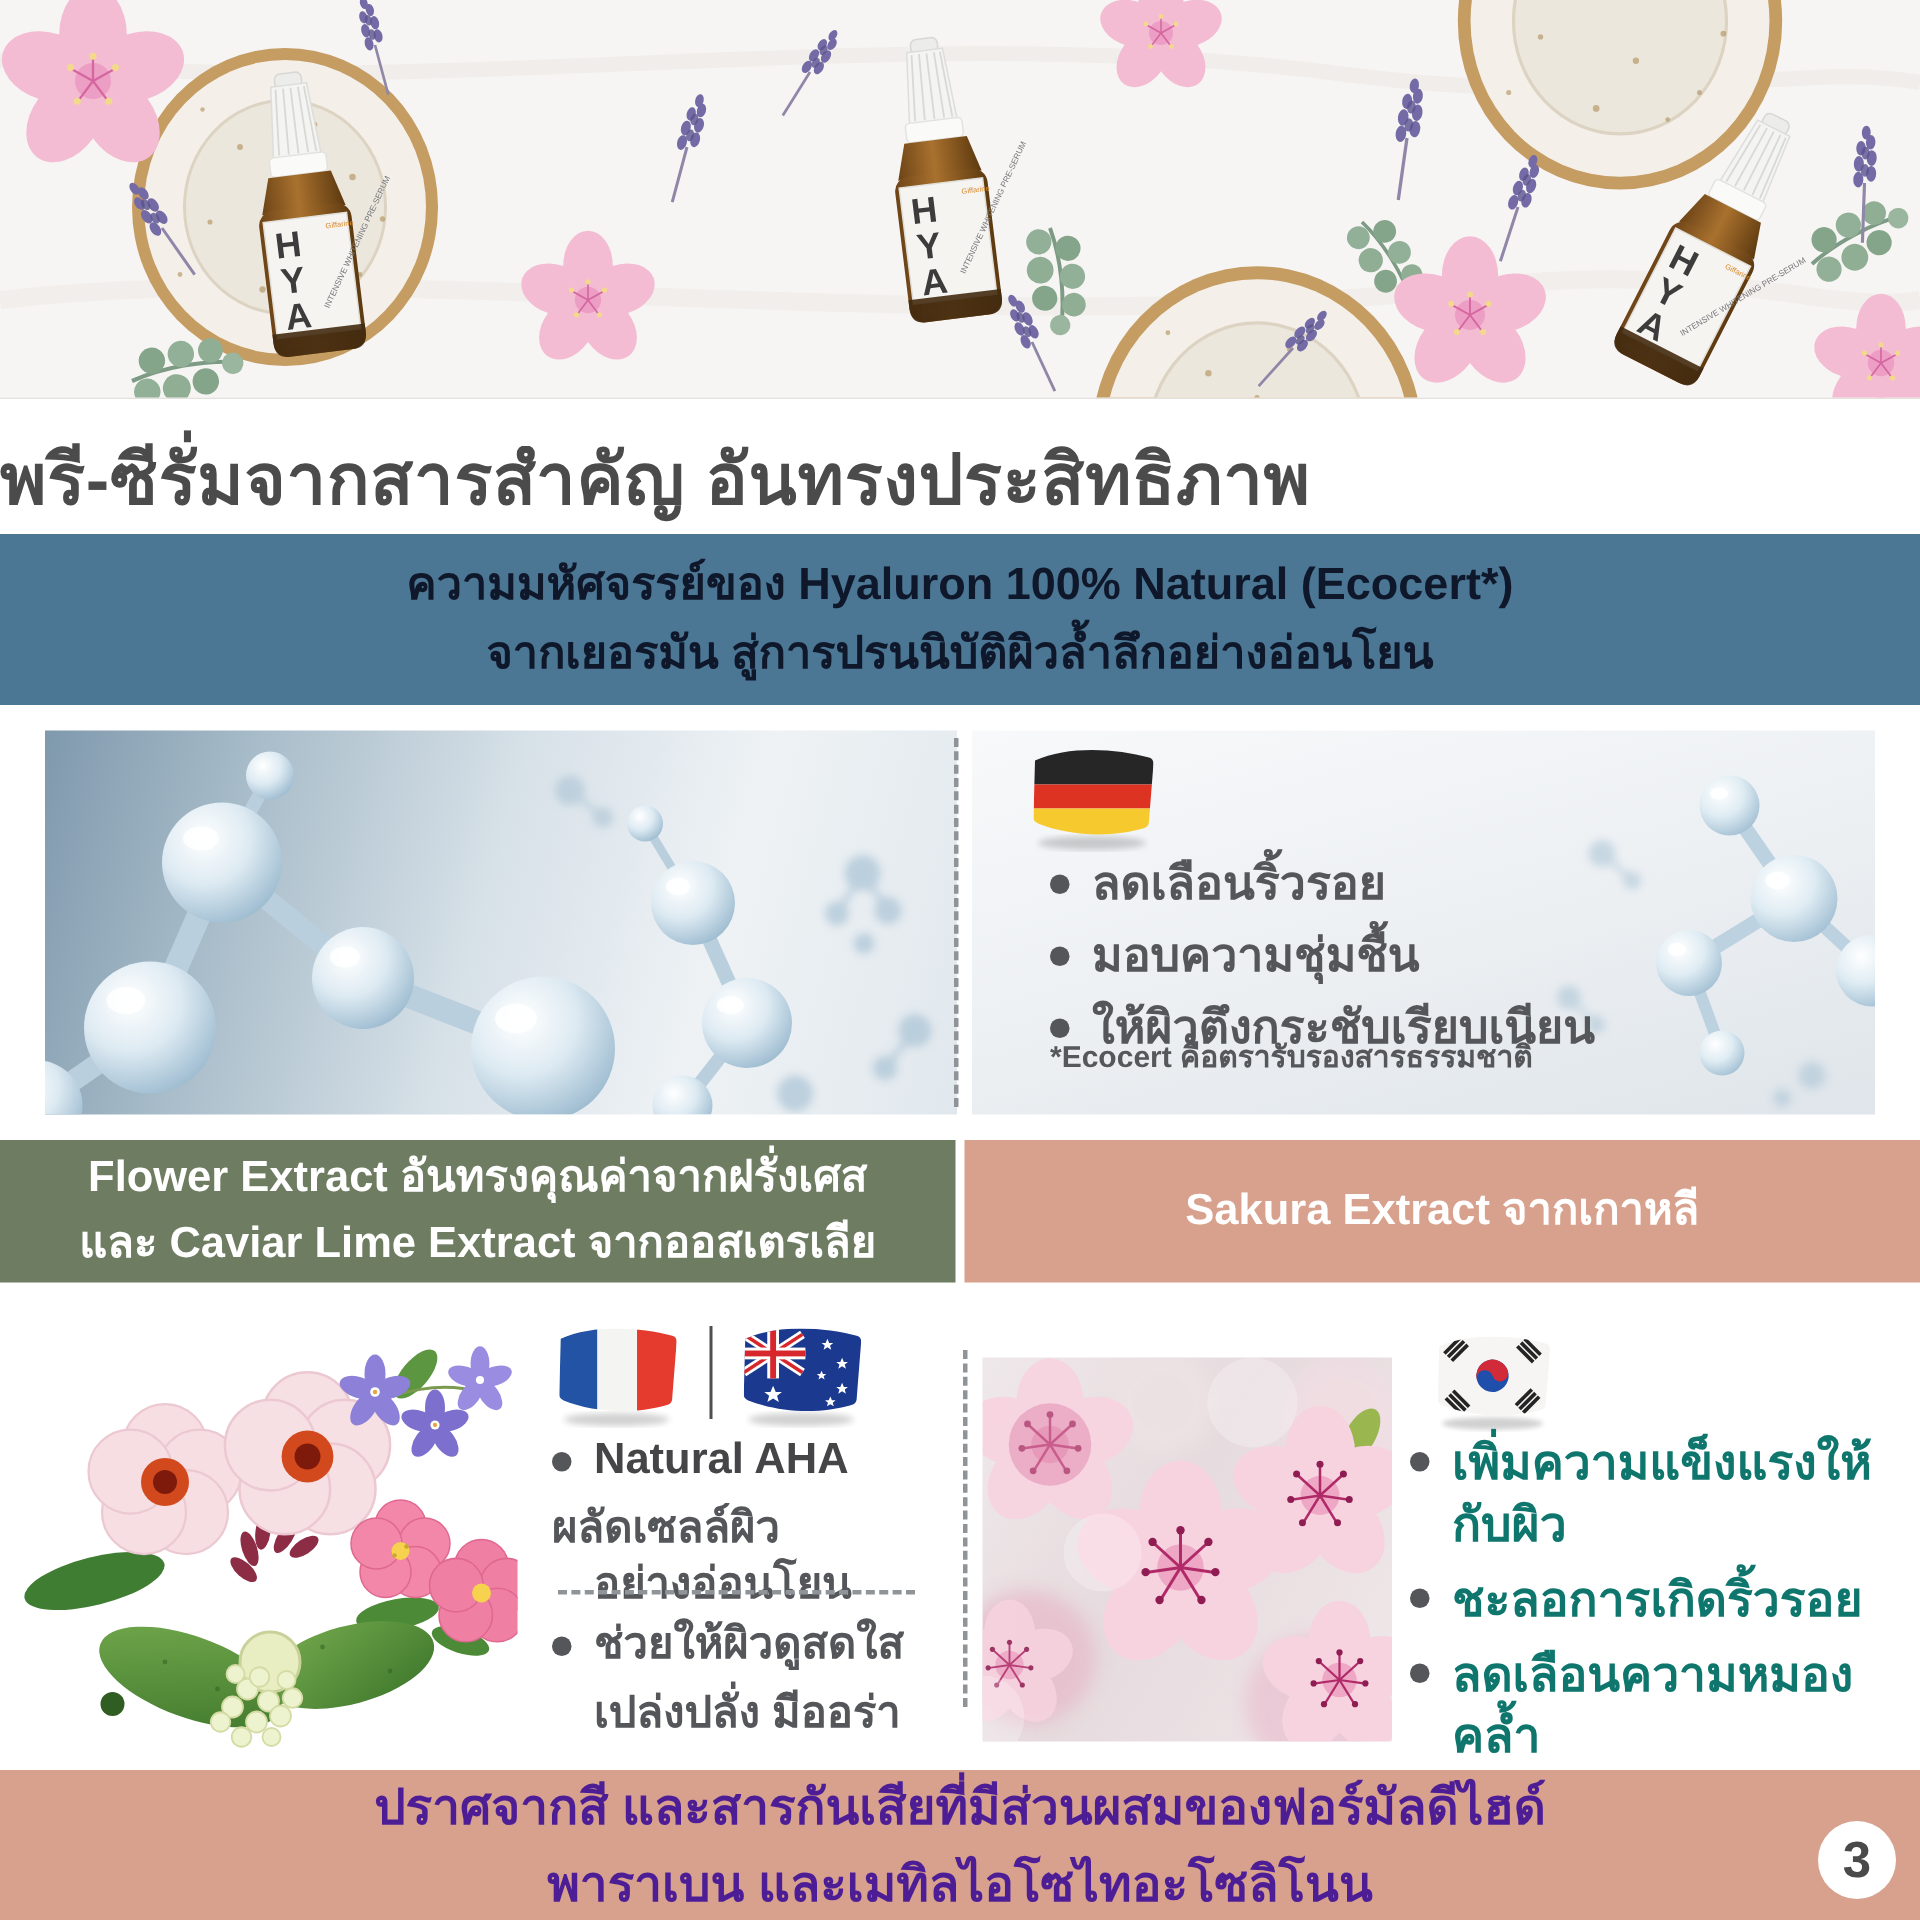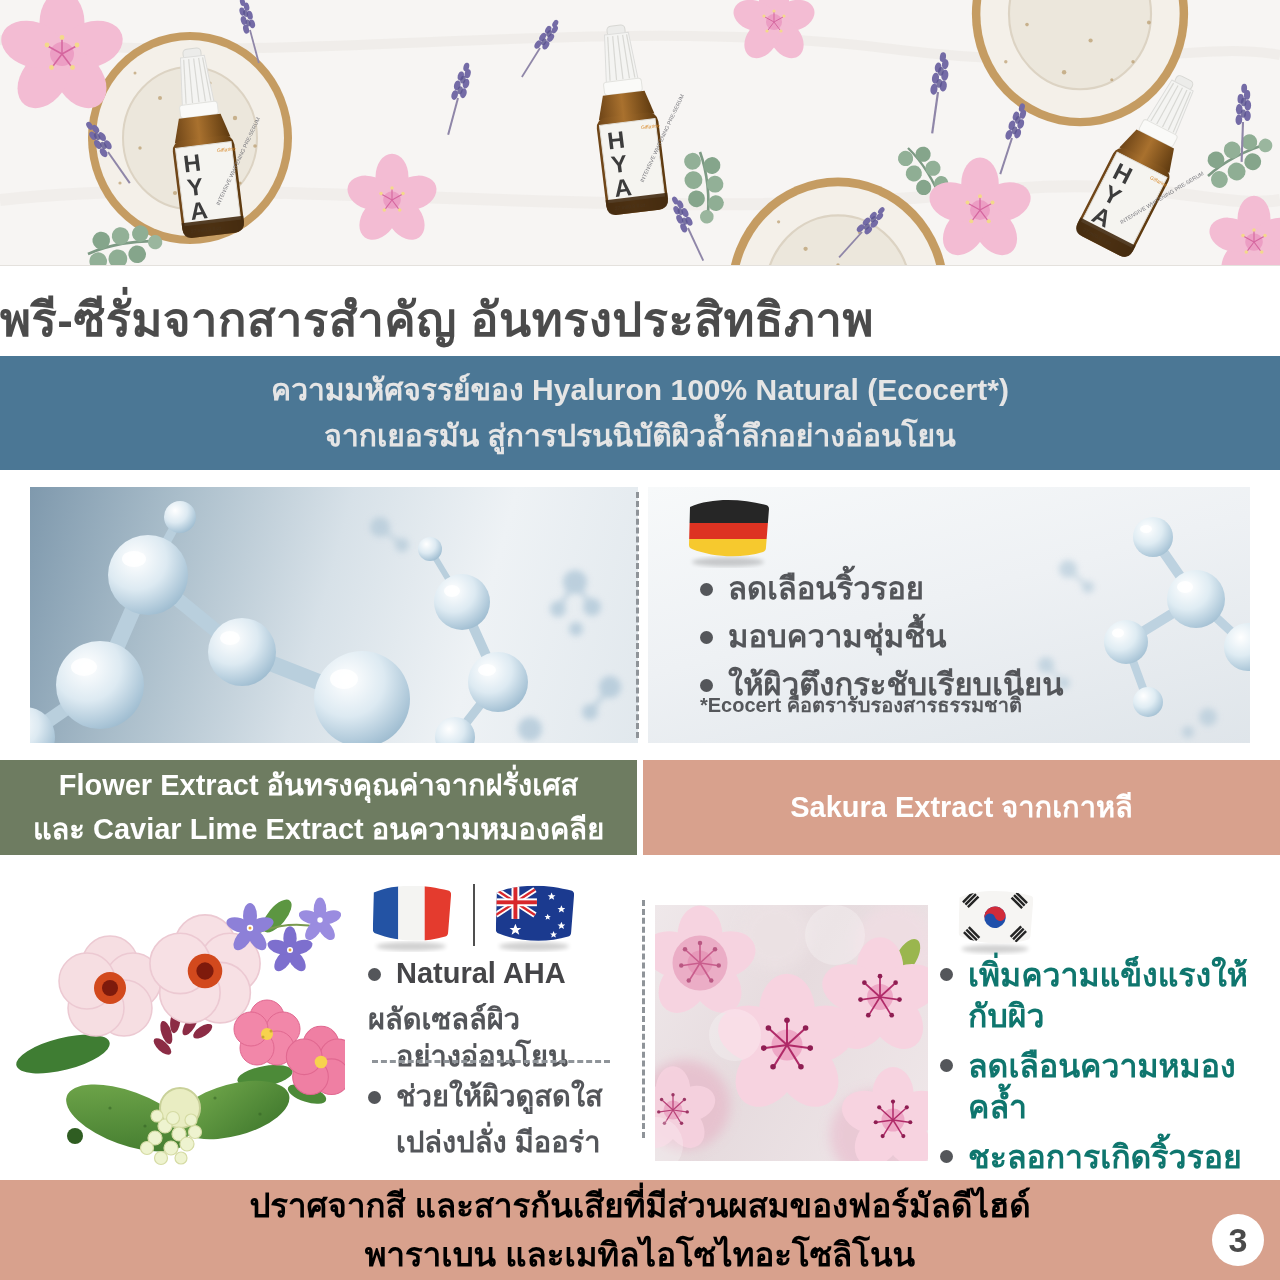--- a/index.html
+++ b/index.html
@@ -8,21 +8,21 @@
   .canvas{position:relative;width:1280px;height:1280px;background:#fff;overflow:hidden;margin:0 auto}
   .abs{position:absolute}
 
   
   .photo-banner{left:0;top:0;width:1280px;height:266px;background:#f7f5f3;border-bottom:1px solid #e4e1dd;overflow:hidden}
 
   
   .main-title{left:0;top:282px;width:1280px;text-align:left;font-size:47px;font-weight:700;color:#4b4b4b;letter-spacing:.5px}
 
   
-  .hero-banner{left:0;top:356px;width:1280px;height:114px;background:#4b7795;display:flex;flex-direction:column;justify-content:center;text-align:center;color:#e5e5e5;font-weight:700;font-size:30px;line-height:1.55}
+  .hero-banner{left:0;top:356px;width:1280px;height:114px;background:#4b7795;display:flex;flex-direction:column;justify-content:center;text-align:center;color:#0f172a;font-weight:700;font-size:30px;line-height:1.55}
 
   
   .mol-left{left:30px;top:487px;width:608px;height:256px;background:linear-gradient(105deg,#7f99ad 0%,#a9bdca 22%,#d7e1e8 48%,#eef2f5 72%,#e1e8ed 100%);overflow:hidden}
   .mol-right{left:648px;top:487px;width:602px;height:256px;background:linear-gradient(165deg,#f7f9fa 0%,#eef1f4 45%,#dfe5ea 100%);overflow:hidden}
   .v-dash{border-left:3px dashed #8f9499;width:0}
   .h-dash{border-top:3px dashed #8f9499;height:0}
 
   .de-flag{left:682px;top:492px}
   .g-bullets{left:700px;top:570px;width:470px}
   .bullet{display:flex;align-items:flex-start;gap:15px;margin-bottom:9px}
@@ -46,21 +46,21 @@
   .fa-dash{left:372px;top:1060px;width:238px}
   .mid-dash{left:642px;top:900px;height:238px}
 
   .sakura-img{left:655px;top:905px;width:273px;height:256px;background:linear-gradient(120deg,#efe8ea 0%,#e6dbde 45%,#f0e8ea 100%);overflow:hidden}
   .kr-flag{left:952px;top:882px}
   .kr-bullets{left:940px;top:955px;width:330px}
   .kr-bullets .bl{font-size:32px;font-weight:700;color:#0f766e;line-height:1.28}
   .kr-cont{margin-left:28px}
 
   
-  .footer-banner{left:0;top:1180px;width:1280px;height:100px;background:#d8a18d;display:flex;flex-direction:column;justify-content:center;text-align:center;color:#000000;font-weight:700;font-size:33px;line-height:1.5}
+  .footer-banner{left:0;top:1180px;width:1280px;height:100px;background:#d8a18d;display:flex;flex-direction:column;justify-content:space-between;text-align:center;color:#4c1d95;font-weight:700;font-size:33px;line-height:1.5}
   .page-badge{left:1212px;top:1214px;width:52px;height:52px;border-radius:50%;background:#fff;display:flex;align-items:center;justify-content:center;font-size:34px;font-weight:700;color:#4a4a4a}
 </style>
 </head>
 <body>
 
 <div class="canvas">
 
   <div class="abs photo-banner">
     <svg width="1280" height="266" viewBox="0 0 1280 266">
       <defs>
@@ -340,21 +340,21 @@
       <span class="dt"></span>
       <span class="bl">ให้ผิวตึงกระชับเรียบเนียน</span>
     </div>
   </div>
   <div class="abs footnote">
     <div>*Ecocert คือตรารับรองสารธรรมชาติ</div>
   </div>
 
   <div class="abs hdr hdr-left">
     <div>Flower Extract อันทรงคุณค่าจากฝรั่งเศส</div>
-    <div>และ Caviar Lime Extract อนความหมองคลีย</div>
+    <div>และ Caviar Lime Extract จากออสเตรเลีย</div>
   </div>
   <div class="abs hdr hdr-right">
     <div>Sakura Extract จากเกาหลี</div>
   </div>
 
   <div class="abs flowers-img">
     <svg width="330" height="288" viewBox="0 0 330 288">
       <defs>
         <linearGradient id="limeG" x1="0" y1="0" x2="1" y2="1">
           <stop offset="0" stop-color="#74aa4d"></stop>
@@ -664,25 +664,25 @@
     </svg>
   </div>
 
   <div class="abs kr-bullets">
     <div class="bullet">
       <span class="dt"></span>
       <span class="bl">เพิ่มความแข็งแรงให้กับผิว</span>
     </div>
     <div class="bullet">
       <span class="dt"></span>
+      <span class="bl">ชะลอการเกิดริ้วรอย</span>
+    </div>
+    <div class="bullet">
+      <span class="dt"></span>
       <span class="bl">ลดเลือนความหมองคล้ำ</span>
-    </div>
-    <div class="bullet">
-      <span class="dt"></span>
-      <span class="bl">ชะลอการเกิดริ้วรอย</span>
     </div>
     <div class="bl kr-cont">อย่างเป็นธรรมชาติ</div>
   </div>
 
   <div class="abs footer-banner">
     <div>ปราศจากสี และสารกันเสียที่มีส่วนผสมของฟอร์มัลดีไฮด์</div>
     <div>พาราเบน และเมทิลไอโซไทอะโซลิโนน</div>
   </div>
   <div class="abs page-badge">
     <span>3</span>

